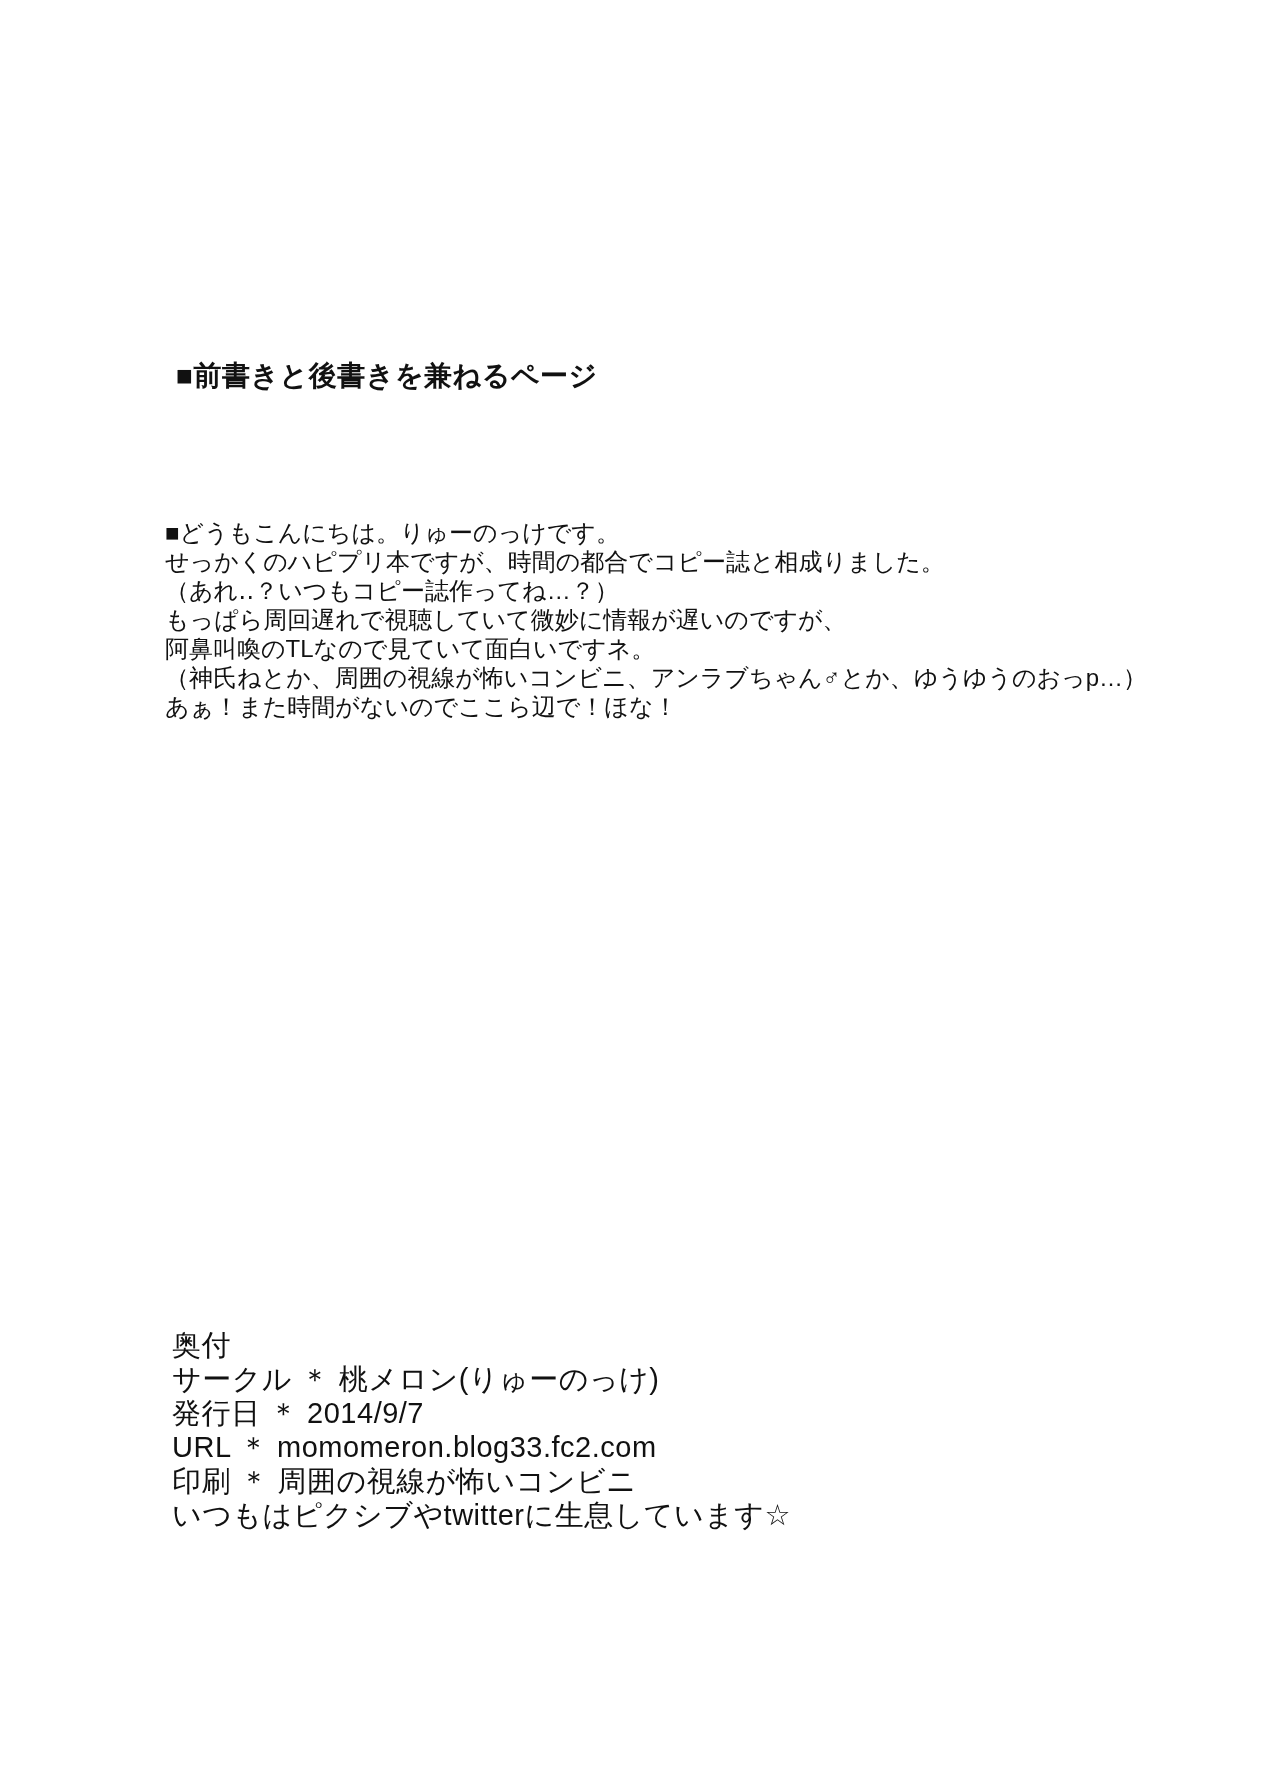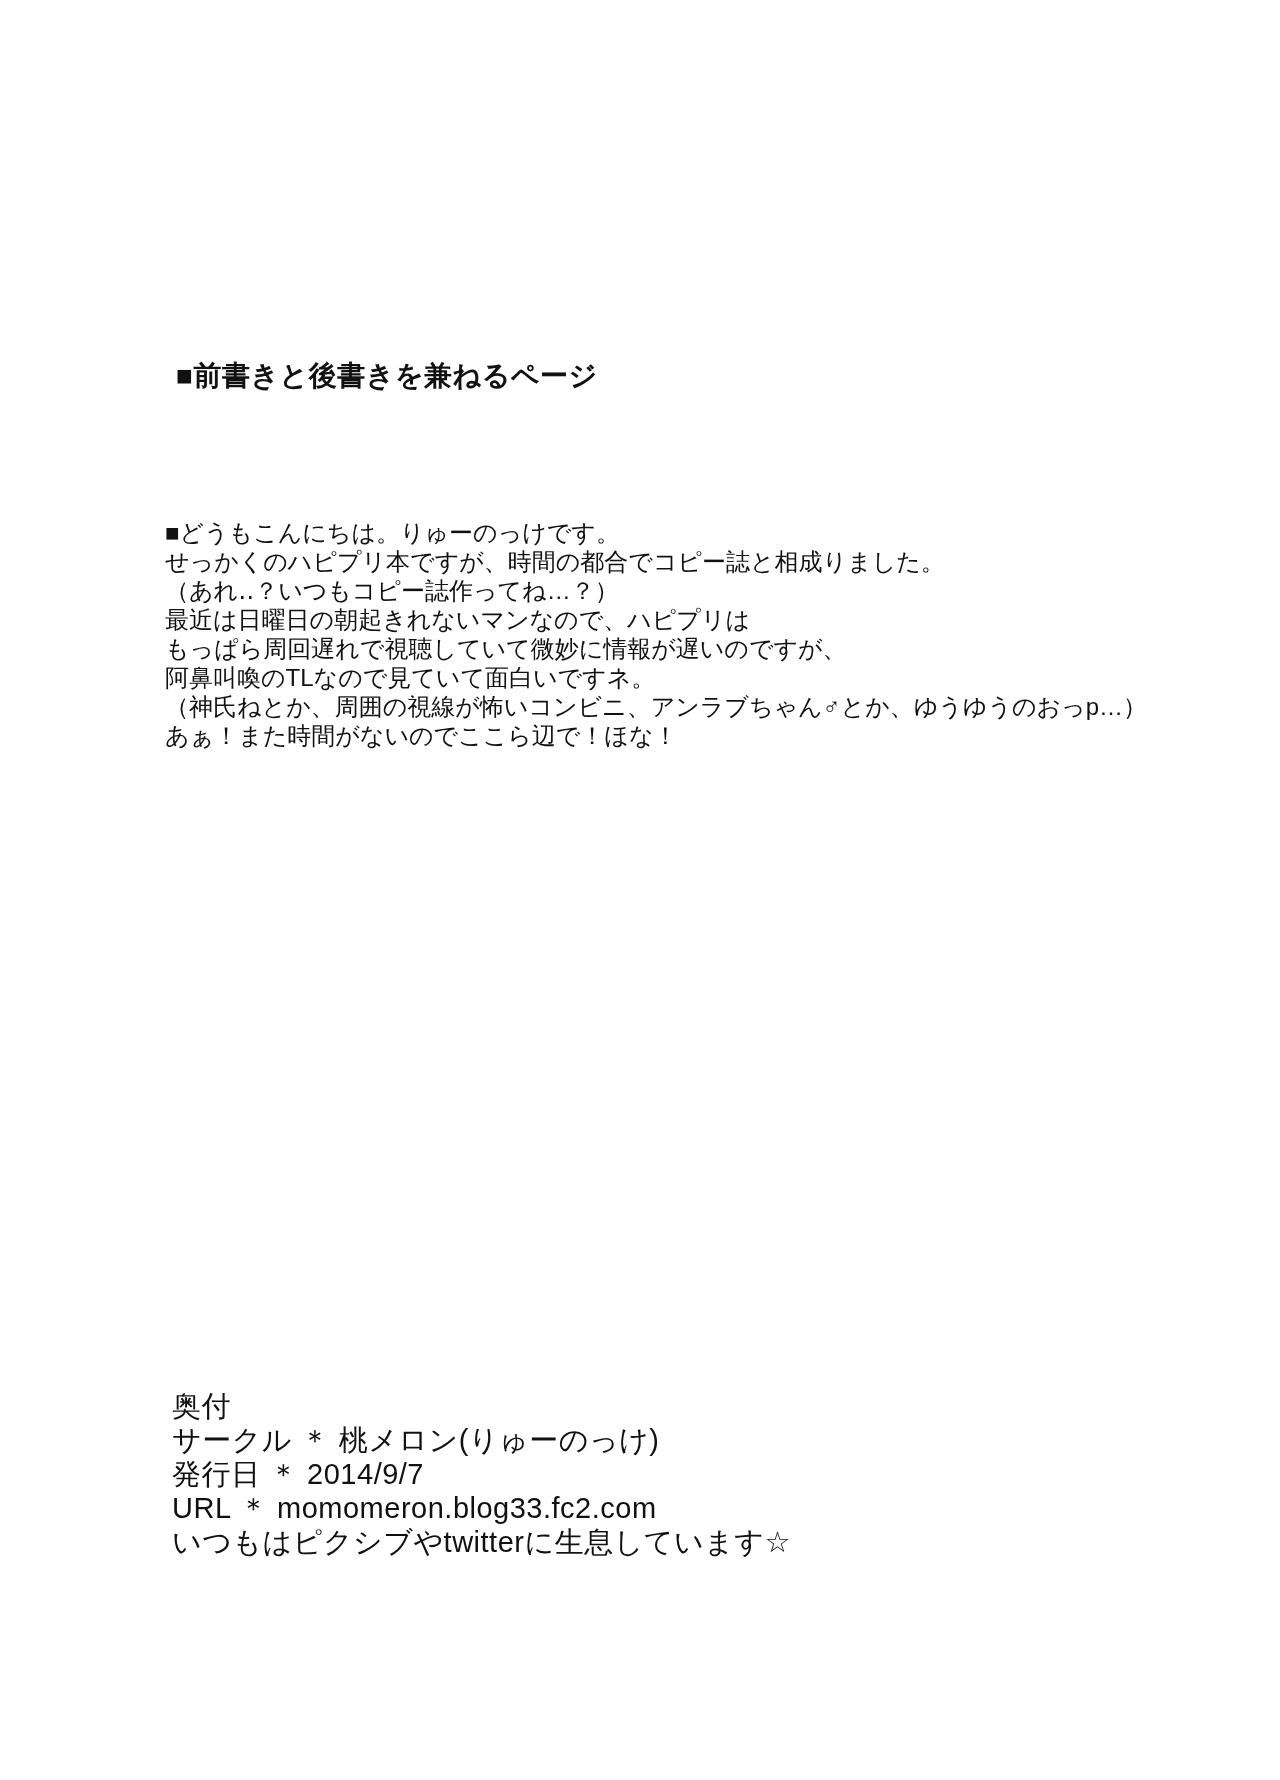--- a/index.html
+++ b/index.html
@@ -37,48 +37,48 @@
     font-size: 24px;
     line-height: 29px;
     letter-spacing: 0px;
   }
   .foreword .line {
     white-space: nowrap;
   }
   .colophon {
     position: absolute;
     left: 172px;
-    top: 1389px;
+    top: 1328px;
     font-size: 29px;
     line-height: 34px;
     letter-spacing: 0.5px;
   }
   .colophon .line {
     white-space: nowrap;
   }
 </style>
 </head>
 <body>
 
 <div class="page">
 
   <div class="heading">■前書きと後書きを兼ねるページ</div>
 
   <div class="foreword">
     <div class="line">■どうもこんにちは。りゅーのっけです。</div>
     <div class="line">せっかくのハピプリ本ですが、時間の都合でコピー誌と相成りました。</div>
     <div class="line">（あれ‥？いつもコピー誌作ってね…？）</div>
-    <div class="line">最近は日曜日の朝起きれないマンなので、ハピプリは</div>
     <div class="line">もっぱら周回遅れで視聴していて微妙に情報が遅いのですが、</div>
     <div class="line">阿鼻叫喚のTLなので見ていて面白いですネ。</div>
     <div class="line">（神氏ねとか、周囲の視線が怖いコンビニ、アンラブちゃん♂とか、ゆうゆうのおっp…）</div>
     <div class="line">あぁ！また時間がないのでここら辺で！ほな！</div>
   </div>
 
   <div class="colophon">
     <div class="line">奥付</div>
     <div class="line">サークル ＊ 桃メロン(りゅーのっけ)</div>
     <div class="line">発行日 ＊ 2014/9/7</div>
     <div class="line">URL ＊ momomeron.blog33.fc2.com</div>
+    <div class="line">印刷 ＊ 周囲の視線が怖いコンビニ</div>
     <div class="line">いつもはピクシブやtwitterに生息しています☆</div>
   </div>
 
 </div>
 
 </body></html>

